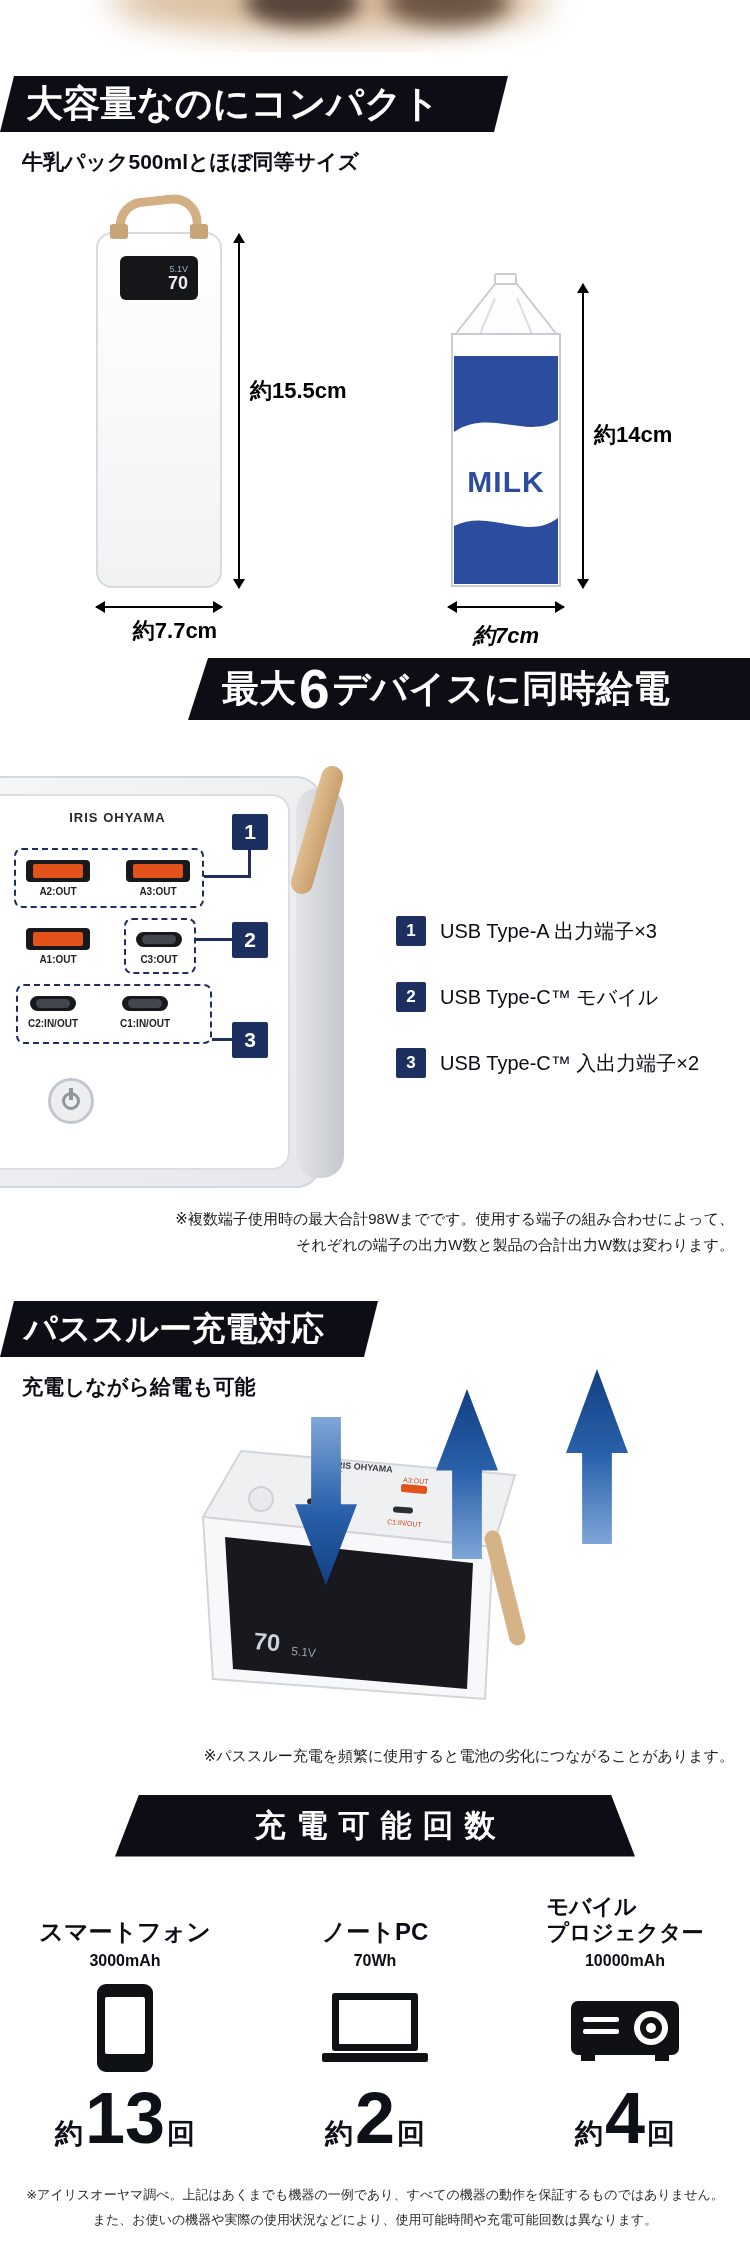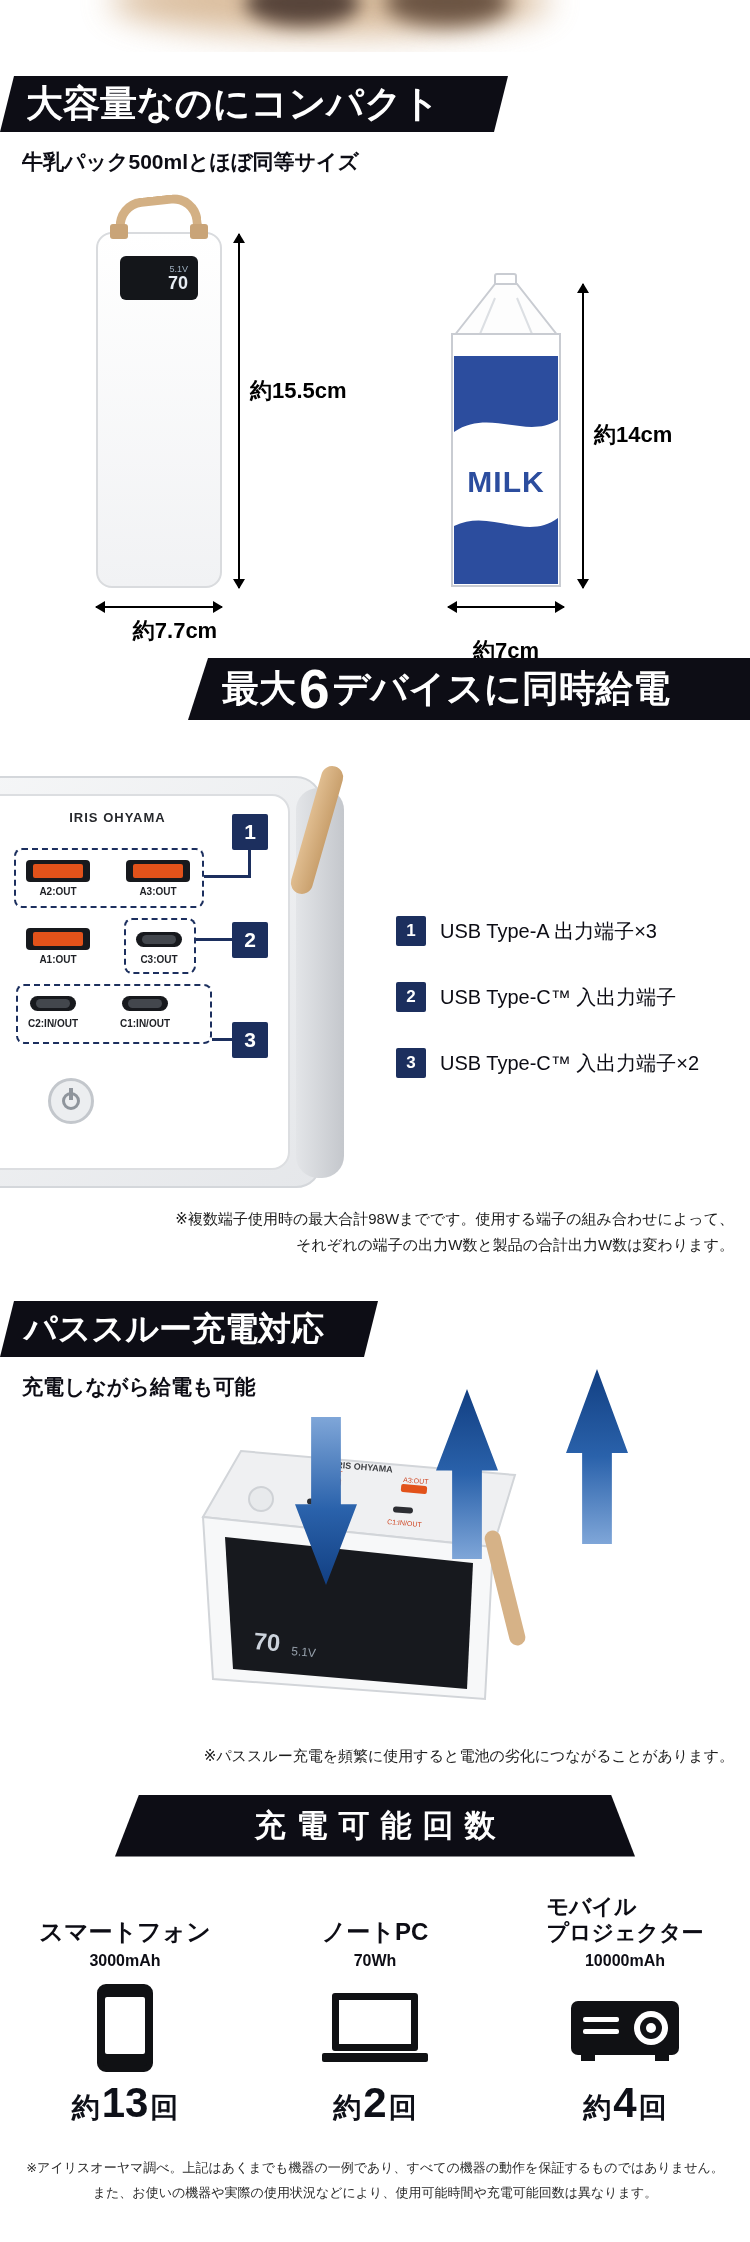--- a/index.html
+++ b/index.html
@@ -106,21 +106,21 @@
   
   .cycles-row { display: flex; margin-top: 30px; }
   .cycle-col { width: 250px; display: flex; flex-direction: column; align-items: center; }
   .cycle-name { height: 60px; display: flex; flex-direction: column; justify-content: flex-end; align-items: flex-start;
     font-size: 24px; font-weight: bold; line-height: 1.2; color: #0d0d15; }
   .cycle-name.two { font-size: 22px; }
   .cycle-cap { font-size: 16px; font-weight: bold; margin-top: 5px; color: #0d0d15; }
   .cycle-icon { height: 108px; display: flex; align-items: center; justify-content: center; margin-top: 4px; }
   .count-row { display: flex; align-items: baseline; margin-top: 0; color: #0e1018; }
   .count-sm { font-size: 28px; font-weight: bold; }
-  .count-num { font-size: 42px; font-weight: bold; line-height: 1; margin: 0 2px; }
+  .count-num { font-size: 72px; font-weight: bold; line-height: 1; margin: 0 2px; }
 
   .icon-phone { width: 56px; height: 88px; border: 6px solid #101114; border-radius: 9px; position: relative; background: #101114; }
   .phone-screen { position: absolute; left: 2px; right: 2px; top: 7px; bottom: 12px; background: #fff; border-radius: 2px; }
   .icon-laptop { display: flex; flex-direction: column; align-items: center; }
   .laptop-screen { width: 86px; height: 58px; border: 7px solid #101114; background: #fff; border-radius: 3px; }
   .laptop-base { width: 106px; height: 9px; background: #101114; border-radius: 2px; margin-top: 2px; }
   .icon-projector { position: relative; width: 108px; height: 54px; background: #101114; border-radius: 7px; }
   .proj-lens { position: absolute; right: 11px; top: 10px; width: 34px; height: 34px; border-radius: 50%; background: #fff; }
   .proj-lens-mid { position: absolute; inset: 6px; border-radius: 50%; background: #101114; }
   .proj-lens-dot { position: absolute; inset: 12px; border-radius: 50%; background: #fff; }
@@ -181,21 +181,21 @@
     </svg>
     <div class="varrow" style="left:582px; top:108px; height:304px;">
       <div class="t-up"></div>
       <div class="t-dn"></div>
     </div>
     <div class="dim-label" style="left:594px; top:244px;">約14cm</div>
     <div class="harrow" style="left:448px; top:430px; width:116px;">
       <div class="t-l"></div>
       <div class="t-r"></div>
     </div>
-    <div class="dim-label dim-center" style="left:448px; top:460px; width:116px;">約7cm</div>
+    <div class="dim-label dim-center" style="left:448px; top:445px; width:116px;font-style:italic;">約7cm</div>
   </div>
 
   <div class="banner banner2">
     <span>最大</span>
     <span class="big-num">6</span>
     <span>デバイスに同時給電</span>
   </div>
 
   <div class="devices-content">
     <div class="ports-visual">
@@ -249,21 +249,21 @@
       <div class="callout-sq" style="left:232px; top:250px;">3</div>
     </div>
 
     <div class="legend">
       <div class="legend-row">
         <div class="legend-num">1</div>
         <div class="legend-text">USB Type-A 出力端子×3</div>
       </div>
       <div class="legend-row">
         <div class="legend-num">2</div>
-        <div class="legend-text">USB Type-C™ 入出力端子</div>
+        <div class="legend-text">USB Type-C™ モバイル</div>
       </div>
       <div class="legend-row">
         <div class="legend-num">3</div>
         <div class="legend-text">USB Type-C™ 入出力端子×2</div>
       </div>
     </div>
   </div>
 
   <div class="note-right">
     <div>※複数端子使用時の最大合計98Wまでです。使用する端子の組み合わせによって、</div>

